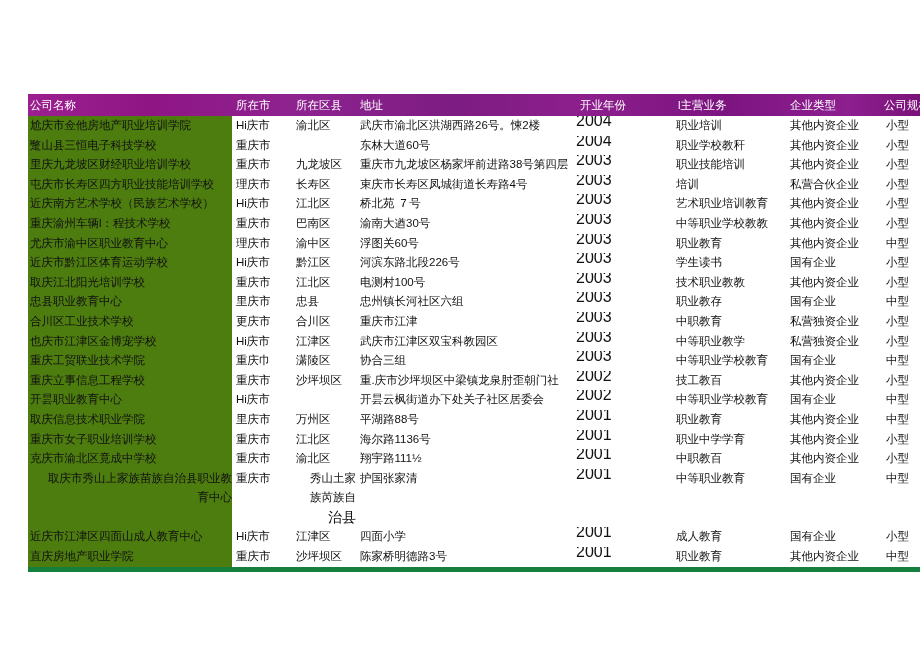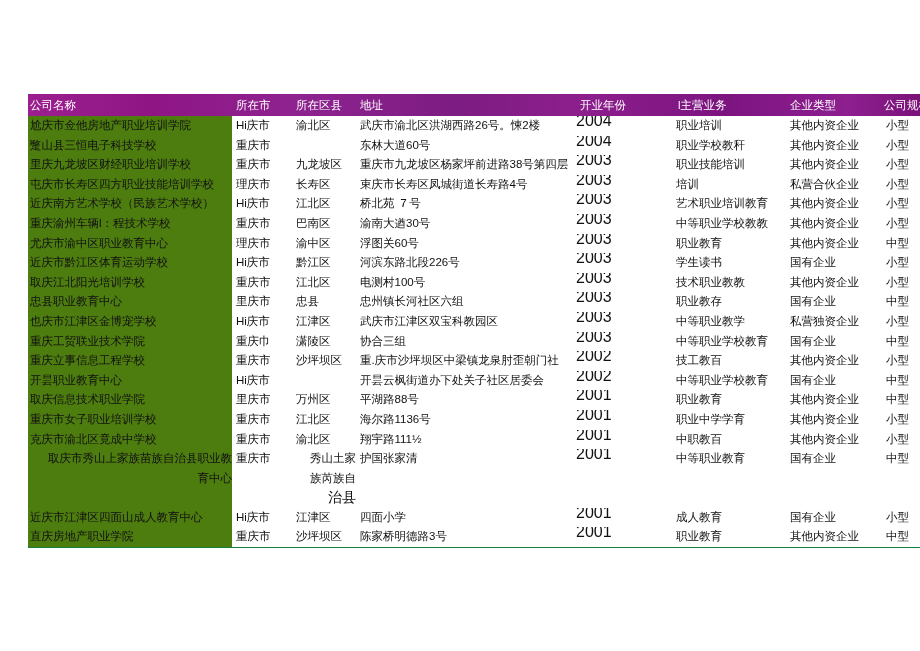--- a/index.html
+++ b/index.html
@@ -101,21 +101,21 @@
     line-height: 19.6px;
     text-align: right;
   }
   td.wrap .ln2 { display: block; }
   td.wrap .ln3 { display: block; font-size: 14px; }
 
   tr.tall td { height: 58px; }
 
   
   tbody tr.last td {
-    border-bottom: 1px solid #15803d;
+    border-bottom: 5px solid #15803d;
   }
 </style>
 </head>
 <body>
 
 <div id="sheet">
   <table class="data-table">
     <colgroup>
       <col style="width:204px">
         <col style="width:60px">
@@ -253,20 +253,32 @@
           <td class="c-district">忠县</td>
           <td class="c-addr">忠州镇长河社区六组</td>
           <td class="c-year">
             <span class="yr">2003</span>
           </td>
           <td class="c-biz">职业教存</td>
           <td class="c-type">国有企业</td>
           <td class="c-size">中型</td>
         </tr>
         <tr>
+          <td class="c-name">合川区工业技术学校</td>
+          <td class="c-city">更庆市</td>
+          <td class="c-district">合川区</td>
+          <td class="c-addr">重庆市江津</td>
+          <td class="c-year">
+            <span class="yr">2003</span>
+          </td>
+          <td class="c-biz">中职教育</td>
+          <td class="c-type">私营独资企业</td>
+          <td class="c-size">小型</td>
+        </tr>
+        <tr>
           <td class="c-name">也庆市江津区金博宠学校</td>
           <td class="c-city">Hi庆市</td>
           <td class="c-district">江津区</td>
           <td class="c-addr">武庆市江津区双宝科教园区</td>
           <td class="c-year">
             <span class="yr">2003</span>
           </td>
           <td class="c-biz">中等职业教学</td>
           <td class="c-type">私营独资企业</td>
           <td class="c-size">小型</td>

